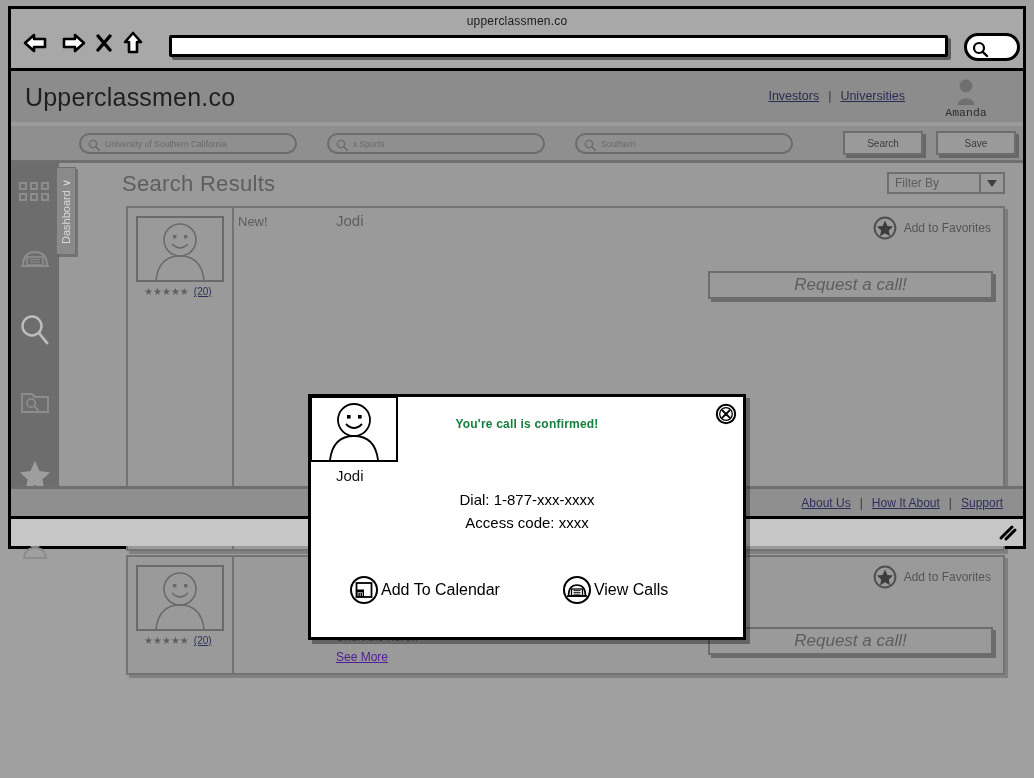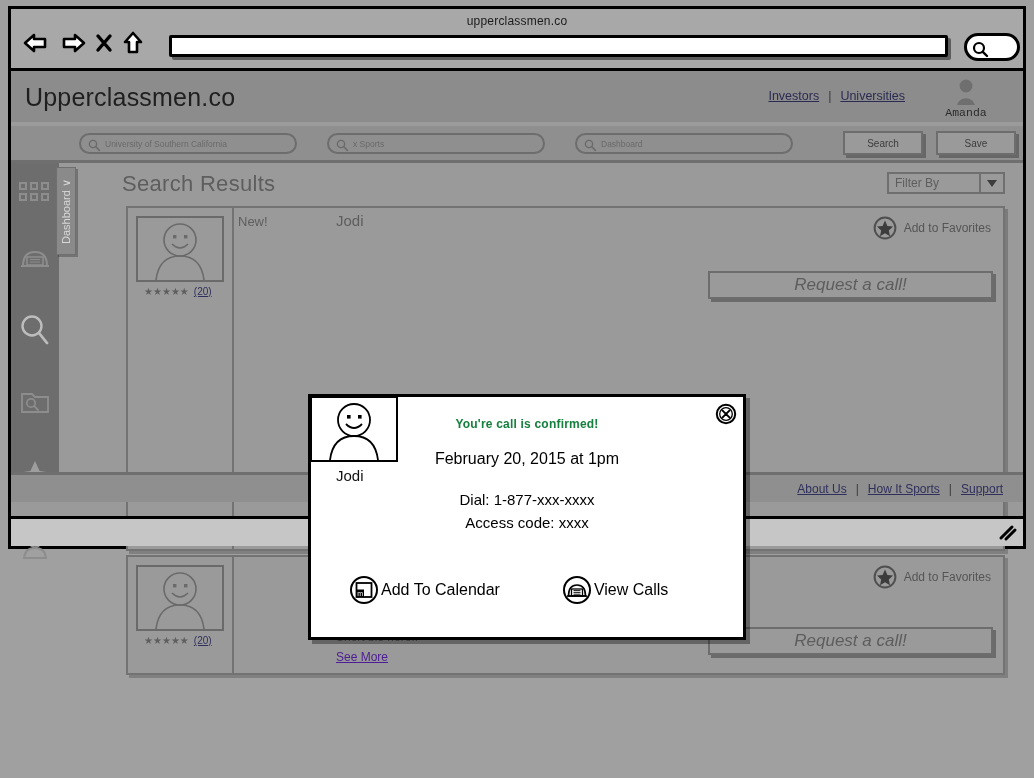--- a/index.html
+++ b/index.html
@@ -149,21 +149,21 @@
     background:#9a9a9a;border:2px solid #6d6d6d;box-sizing:border-box;
     box-shadow:3px 3px 0 rgba(0,0,0,.30);
     display:flex;align-items:center;justify-content:center;
     font-size:17px;color:#5d5d5d;cursor:pointer;font-style:italic;
   }
   #req-1{top:63px;}
   #req-2{top:70px;}
 
   
   .footer-strip{
-    position:absolute;left:0;right:0;bottom:44px;height:30px;background:#8f8f8f;
+    position:absolute;left:0;right:0;bottom:30px;height:30px;background:#8f8f8f;
     border-top:3px solid #6f6f6f;box-sizing:border-box;
   }
   .footer-links{
     position:absolute;right:20px;top:7px;display:flex;gap:9px;align-items:center;
     font-size:12px;
   }
   .footer-links a{color:#2f2f5c;text-decoration:underline;cursor:pointer;}
   .footer-links .sep{color:#3a3a3a;}
   .status-bar{
     position:absolute;left:0;right:0;bottom:0;height:30px;background:#c6c6c6;
@@ -295,21 +295,21 @@
         </span>
         <span class="txt">x Sports</span>
       </div>
       <div class="spill" style="left:564px;width:218px;">
         <span class="q">
           <svg class="fig" width="14" height="14" viewBox="0 0 14 14">
             <circle cx="6" cy="6" r="3.6" fill="none" stroke="#6a6a6a" stroke-width="1.4"></circle>
             <path d="M8.8 8.8 L12.4 12.4" stroke="#6a6a6a" stroke-width="1.5" stroke-linecap="round"></path>
           </svg>
         </span>
-        <span class="txt">Dashboard</span>
+        <span class="txt">Southern</span>
       </div>
 
       <div class="sb-btn" style="left:832px;">Search</div>
       <div class="sb-btn" style="left:925px;">Save</div>
     </div>
 
     <div class="body-area">
 
       <div class="rail">
         <div class="rail-item first">
@@ -448,21 +448,21 @@
           </div>
 
           <div class="req-btn" id="req-2">Request a call!</div>
         </div>
       </div>
 
       <div class="footer-strip">
         <div class="footer-links">
           <a>About Us</a>
           <span class="sep">|</span>
-          <a>How It Sports</a>
+          <a>How It About</a>
           <span class="sep">|</span>
           <a>Support</a>
         </div>
       </div>
 
       <div class="status-bar">
         <span class="grip">
           <svg class="fig" width="20" height="18" viewBox="0 0 20 18">
             <path d="M3 14 L14 3 M8 15 L17 6" stroke="#000" stroke-width="3" stroke-linecap="round"></path>
           </svg>
@@ -483,21 +483,20 @@
 
         <div class="modal-close">
           <svg class="fig" width="22" height="22" viewBox="0 0 22 22">
             <circle cx="11" cy="11" r="9.2" fill="#fff" stroke="#000" stroke-width="2"></circle>
             <circle cx="11" cy="11" r="6.3" fill="#fff" stroke="#000" stroke-width="1.3"></circle>
             <path d="M7.6 7.6 L14.4 14.4 M14.4 7.6 L7.6 14.4" stroke="#000" stroke-width="2" stroke-linecap="round"></path>
           </svg>
         </div>
 
         <div class="modal-title">You're call is confirmed!</div>
-        <div class="modal-when">February 20, 2015 at 1pm</div>
         <div class="modal-dial">Dial:  1-877-xxx-xxxx</div>
         <div class="modal-code">Access code:  xxxx</div>
 
         <div class="modal-actions">
           <div class="mact">
             <span>
               <svg class="fig" width="30" height="30" viewBox="0 0 30 30">
                 <circle cx="15" cy="15" r="13" fill="#fff" stroke="#000" stroke-width="2"></circle>
                 <rect x="7.5" y="8" width="15" height="14" fill="#fff" stroke="#000" stroke-width="1.8"></rect>
                 <rect x="7.5" y="14.5" width="7.5" height="7.5" fill="#000"></rect>

